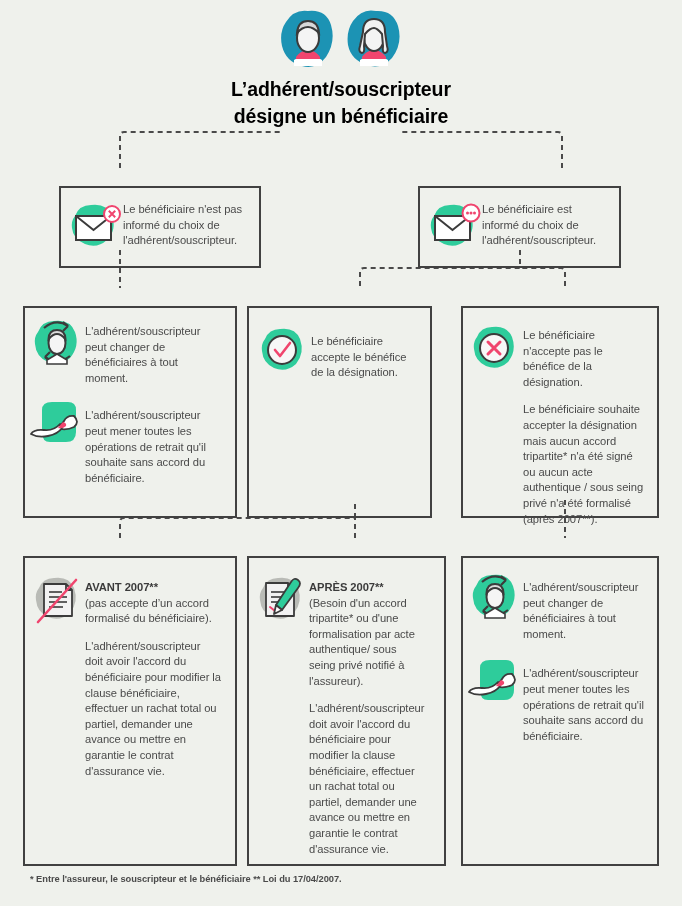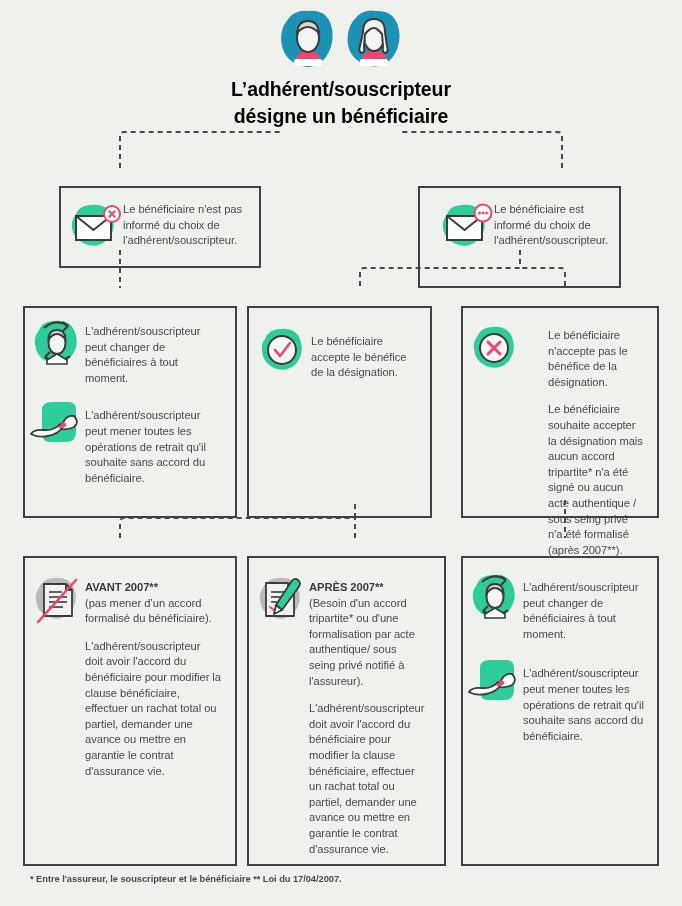--- a/index.html
+++ b/index.html
@@ -118,21 +118,21 @@
           <circle cx="45" cy="12" r="8" fill="#ffffff" stroke="#f0456e" stroke-width="2"></circle>
           <path d="M41.8 8.8 L48.2 15.2 M48.2 8.8 L41.8 15.2" stroke="#f0456e" stroke-width="2"></path>
         </svg>
       </div>
       <div class="txt" style="width:124px;">
         <p>Le bénéficiaire n'est pas informé du choix de l'adhérent/souscripteur.</p>
       </div>
     </div>
   </div>
 
-  <div class="box" style="left:418px;top:168px;width:203px;height:102px;padding-left:12px;">
+  <div class="box" style="left:418px;top:168px;width:203px;height:82px;">
     <div class="row" style="padding:14px 12px 0 6px;">
       <div class="icon-cell">
         <svg class="ic" width="56" height="50" viewBox="0 0 56 50">
           <path d="M8 14 Q12 3 24 3 Q40 1 45 14 Q50 28 40 38 Q30 47 18 42 Q6 37 5 26 Q4 19 8 14 Z" fill="#2ecc9b"></path>
           <rect x="9" y="14" width="35" height="24" fill="#ffffff" stroke="#3b3b3b" stroke-width="2"></rect>
           <path d="M9 14 L26.5 28 L44 14" fill="none" stroke="#3b3b3b" stroke-width="2"></path>
           <circle cx="45" cy="11" r="8.5" fill="#ffffff" stroke="#f0456e" stroke-width="2"></circle>
           <circle cx="41.5" cy="11" r="1.5" fill="#f0456e"></circle>
           <circle cx="45" cy="11" r="1.5" fill="#f0456e"></circle>
           <circle cx="48.5" cy="11" r="1.5" fill="#f0456e"></circle>
@@ -186,21 +186,21 @@
           <path d="M18 24 L23 30 L33 17" fill="none" stroke="#f0456e" stroke-width="2.6" stroke-linecap="round" stroke-linejoin="round"></path>
         </svg>
       </div>
       <div class="txt" style="width:126px;padding-top:8px;">
         <p>Le bénéficiaire accepte le bénéfice de la désignation.</p>
       </div>
     </div>
   </div>
 
   <div class="box" style="left:461px;top:288px;width:198px;height:212px;">
-    <div class="row" style="padding:16px 12px 0 4px;gap:25px;">
+    <div class="row" style="padding:16px 12px 0 4px;">
       <div class="icon-cell">
         <svg class="ic" width="52" height="52" viewBox="0 0 52 52">
           <path d="M8 13 Q12 3 23 3 Q38 1 43 13 Q48 27 39 38 Q29 47 17 42 Q6 37 5 25 Q4 18 8 13 Z" fill="#2ecc9b"></path>
           <circle cx="25" cy="24" r="14" fill="#f7f7f7" stroke="#3b3b3b" stroke-width="2"></circle>
           <path d="M19 18 L31 30 M31 18 L19 30" stroke="#f0456e" stroke-width="3" stroke-linecap="round"></path>
         </svg>
       </div>
       <div class="txt" style="width:130px;padding-top:4px;">
         <p>Le bénéficiaire n'accepte pas le bénéfice de la désignation.</p>
         <p>Le bénéficiaire souhaite accepter la désignation mais aucun accord tripartite* n'a été signé ou aucun acte authentique / sous seing privé n'a été formalisé (après 2007**).</p>
@@ -220,21 +220,21 @@
               <path d="M19 23 L37 23"></path>
               <path d="M19 28 L37 28"></path>
               <path d="M19 33 L33 33"></path>
           </g>
           <path d="M8 48 L46 6" stroke="#f0456e" stroke-width="2.6" stroke-linecap="round"></path>
         </svg>
       </div>
       <div class="txt" style="width:136px;padding-top:6px;">
         <p>
           <span class="hd">AVANT 2007**</span><br>
-          <span>(pas mener d’un accord formalisé du bénéficiaire).</span>
+          <span>(pas accepte d’un accord formalisé du bénéficiaire).</span>
         </p>
         <p>L'adhérent/souscripteur doit avoir l'accord du bénéficiaire pour modifier la clause bénéficiaire, effectuer un rachat total ou partiel, demander une avance ou mettre en garantie le contrat d'assurance vie.</p>
       </div>
     </div>
   </div>
 
   <div class="box" style="left:247px;top:538px;width:199px;height:310px;">
     <div class="row" style="padding:16px 20px 0 4px;">
       <div class="icon-cell">
         <svg class="ic" width="54" height="56" viewBox="0 0 54 56">

